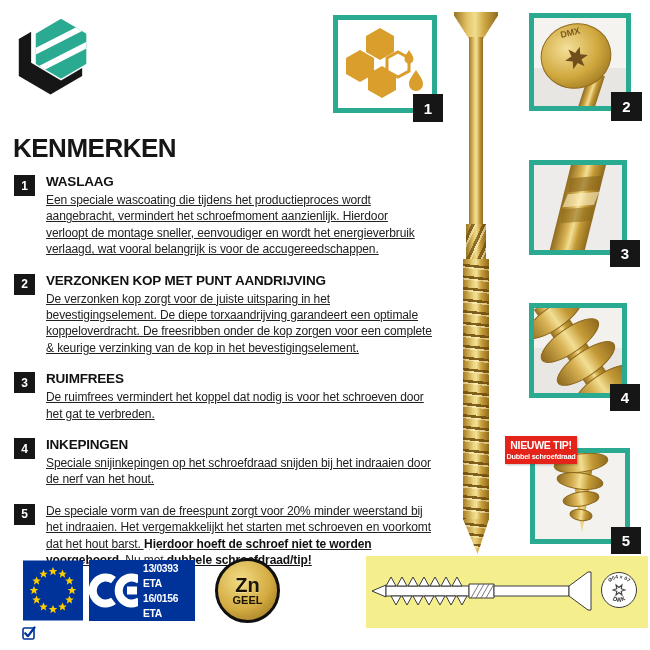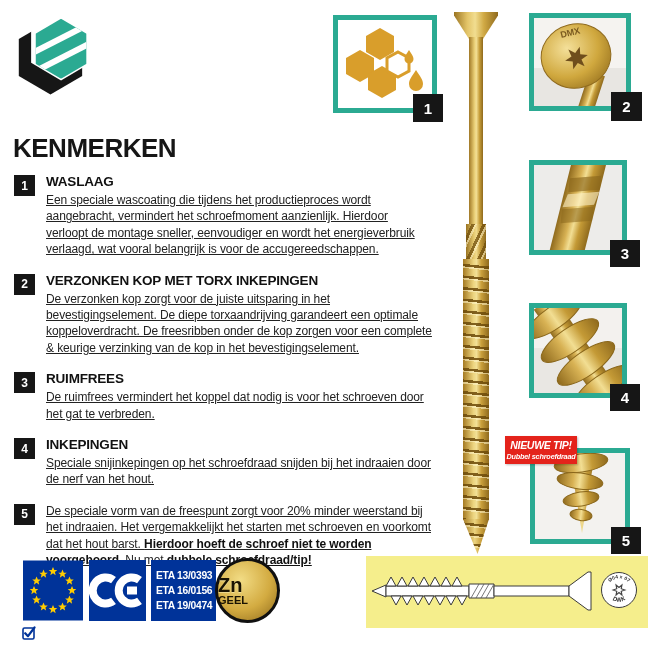--- a/index.html
+++ b/index.html
@@ -38,31 +38,31 @@
       background:repeating-linear-gradient(186deg,rgba(0,0,0,0) 0 7.5px,rgba(108,74,10,.85) 7.5px 10px,rgba(255,246,206,.55) 10px 11.5px),
                  linear-gradient(90deg,#a57a22,#ecd47f 40%,#f2e096 52%,#caa03c 70%,#8f6a1d);}
   .screw-tip{left:463px;top:519px;width:26px;height:35px;
       background:repeating-linear-gradient(186deg,rgba(0,0,0,0) 0 6px,rgba(108,74,10,.85) 6px 8.5px,rgba(255,246,206,.5) 8.5px 10px),
                  linear-gradient(90deg,#a57a22,#ecd47f 45%,#caa03c 70%,#8f6a1d);
       clip-path:polygon(0 0,100% 0,56% 100%);}
 
   
   .tipbadge{left:505px;top:436px;width:72px;height:28px;background:#E4231B;color:#fff;
       display:flex;flex-direction:column;align-items:center;justify-content:center;z-index:5;
-      box-shadow:1px 1px 2px rgba(0,0,0,.25);font-style:italic;}
+      box-shadow:1px 1px 2px rgba(0,0,0,.25);}
   .tip1{font-size:10.5px;font-weight:bold;letter-spacing:-.3px;}
   .tip2{font-size:7.3px;font-weight:bold;margin-top:1px;letter-spacing:-.2px;}
 
   
   .bluebox{background:#003399;}
   .eta-lines{display:flex;flex-direction:column;justify-content:center;height:100%;padding-left:5px;box-sizing:border-box;}
   .eta-line{color:#fff;font-size:10.3px;font-weight:bold;line-height:15px;letter-spacing:-.3px;}
   .zn{left:215px;top:558px;width:65px;height:65px;border-radius:50%;border:3px solid #101010;box-sizing:border-box;
       background:radial-gradient(circle at 38% 32%,#F2DC85,#D3AB41 55%,#96711F 95%);
-      display:flex;flex-direction:column;justify-content:center;}
+      display:flex;flex-direction:column;align-items:center;justify-content:center;}
   .zn-sym{font-size:20px;font-weight:bold;color:#1a1302;line-height:19px;text-shadow:0 1px 0 rgba(255,255,220,.4);}
   .zn-lab{font-size:11px;font-weight:bold;color:#1a1302;line-height:11px;}
   .note{left:22px;top:626px;display:flex;align-items:center;gap:4px;}
   .note-text{color:#003399;font-size:10.5px;font-weight:bold;letter-spacing:-.2px;}
 
   
   .ypanel{left:366px;top:556px;width:282px;height:72px;background:#F5EE8C;}
 </style>
 </head>
 <body>
@@ -105,21 +105,21 @@
     <div class="feature">
       <div class="fnum">1</div>
       <div class="fbody">
         <div class="ftitle">WASLAAG</div>
         <div class="ftext">Een speciale wascoating die tijdens het productieproces wordt aangebracht, vermindert het schroefmoment aanzienlijk. Hierdoor verloopt de montage sneller, eenvoudiger en wordt het energieverbruik verlaagd, wat vooral belangrijk is voor de accugereedschappen.</div>
       </div>
     </div>
     <div class="feature">
       <div class="fnum">2</div>
       <div class="fbody">
-        <div class="ftitle">VERZONKEN KOP MET TORX INKEPINGEN</div>
+        <div class="ftitle">VERZONKEN KOP MET PUNT AANDRIJVING</div>
         <div class="ftext">De verzonken kop zorgt voor de juiste uitsparing in het bevestigingselement. De diepe torxaandrijving garandeert een optimale koppeloverdracht. De freesribben onder de kop zorgen voor een complete &amp; keurige verzinking van de kop in het bevestigingselement.</div>
       </div>
     </div>
     <div class="feature">
       <div class="fnum">3</div>
       <div class="fbody">
         <div class="ftitle">RUIMFREES</div>
         <div class="ftext">De ruimfrees vermindert het koppel dat nodig is voor het schroeven door het gat te verbreden.</div>
       </div>
     </div>
@@ -241,21 +241,21 @@
   </svg>
 
   <svg class="abs bluebox" style="left:89px;top:560px" width="57" height="61" viewBox="0 0 57 61">
     <g stroke="#ffffff" stroke-width="8" fill="none">
       <path d="M24.5 20.1 A 13 13 0 1 0 24.5 40.9"></path>
       <path d="M50.5 20.1 A 13 13 0 1 0 50.5 40.9"></path>
       <path d="M38 30.5 h 10"></path>
     </g>
   </svg>
 
-  <div class="abs bluebox" style="left:151px;top:560px;width:65px;height:61px">
+  <div class="abs bluebox" style="left:138px;top:560px;width:57px;height:61px">
     <div class="eta-lines">
       <div class="eta-line">ETA 13/0393</div>
       <div class="eta-line">ETA 16/0156</div>
       <div class="eta-line">ETA 19/0474</div>
     </div>
   </div>
 
   <div class="abs zn">
     <div class="zn-sym">Zn</div>
     <div class="zn-lab">GEEL</div>

